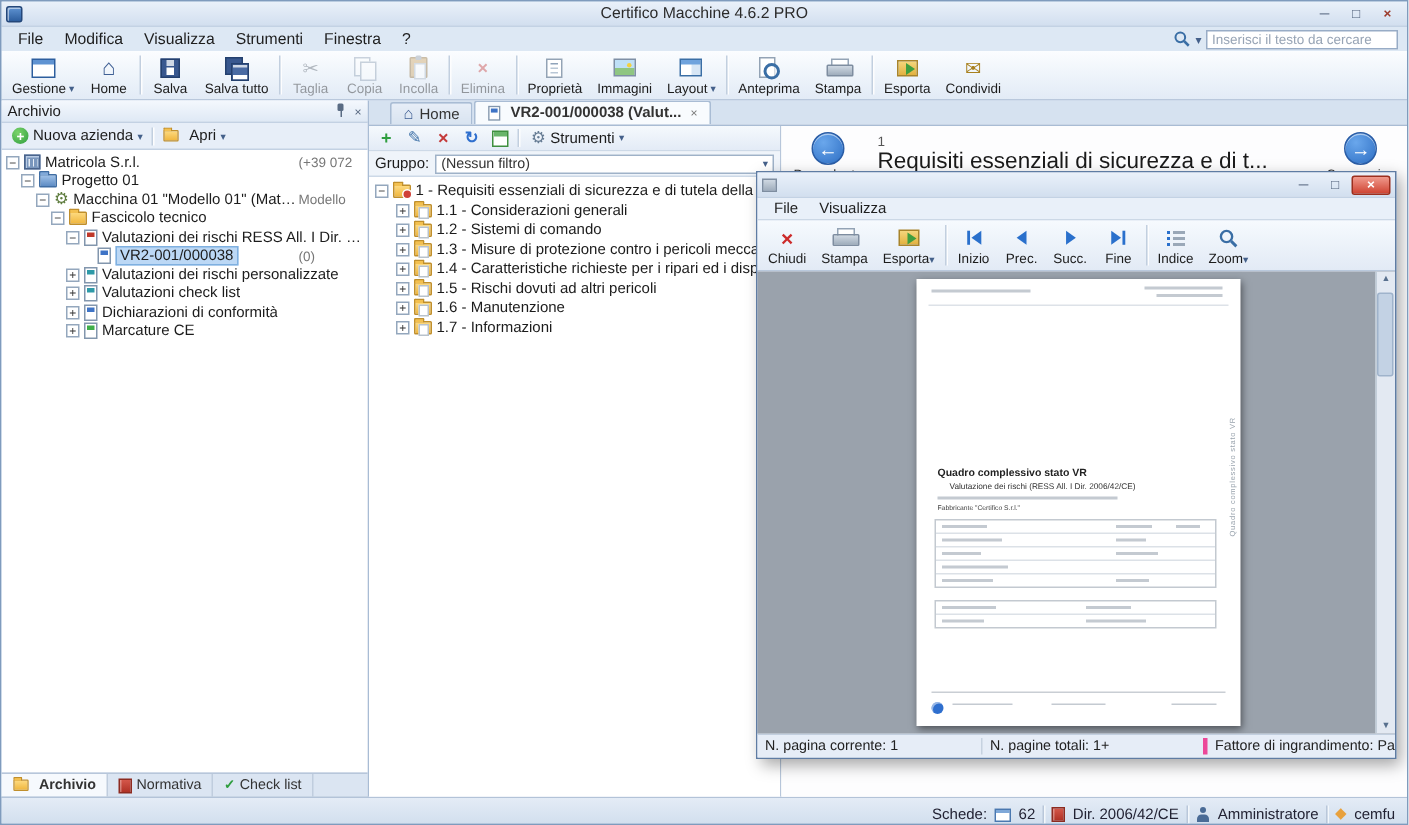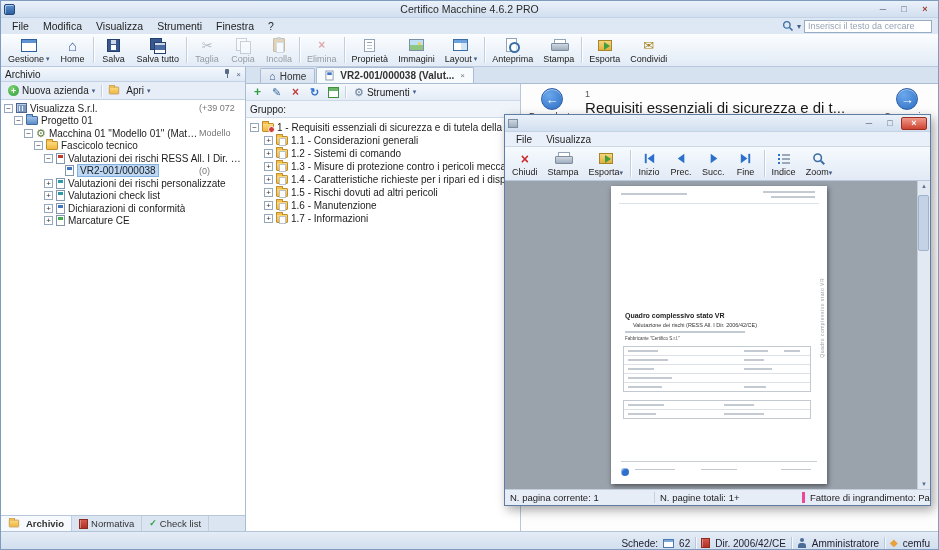--- a/index.html
+++ b/index.html
@@ -377,21 +377,21 @@
         <span class="lp-btn">
           <span class="i-folder tiny"></span>
           <span>Apri</span>
           <span class="dd">▾</span>
         </span>
       </div>
       <div class="lp-tree">
         <div class="trow lv0">
           <span class="exp">−</span>
           <span class="i-company"></span>
-          <span class="lbl">Visualizza S.r.l.</span>
+          <span class="lbl">Matricola S.r.l.</span>
           <span class="dati">(+39 072</span>
         </div>
         <div class="trow lv1">
           <span class="exp">−</span>
           <span class="i-folder blue"></span>
           <span class="lbl">Progetto 01</span>
         </div>
         <div class="trow lv2">
           <span class="exp">−</span>
           <span class="gly gear" style="margin-right:3px">⚙</span>
@@ -483,20 +483,24 @@
               </span>
             <span class="lp-sep"></span>
             <span class="lp-btn">
               <span class="gly gear-tool">⚙</span>
               <span>Strumenti</span>
               <span class="dd">▾</span>
             </span>
           </div>
           <div class="doc-filter">
             <span>Gruppo:</span>
+            <span class="combo">
+              <span>(Nessun filtro)</span>
+              <span class="caret">▾</span>
+            </span>
           </div>
           <div class="doc-tree">
             <div class="trow dlv0">
               <span class="exp">−</span>
               <span class="i-folder red-dot"></span>
               <span class="lbl">1 - Requisiti essenziali di sicurezza e di tutela della salute</span>
             </div>
             <div class="trow dlv1">
               <span class="exp">+</span>
               <span class="i-folder paper"></span>

